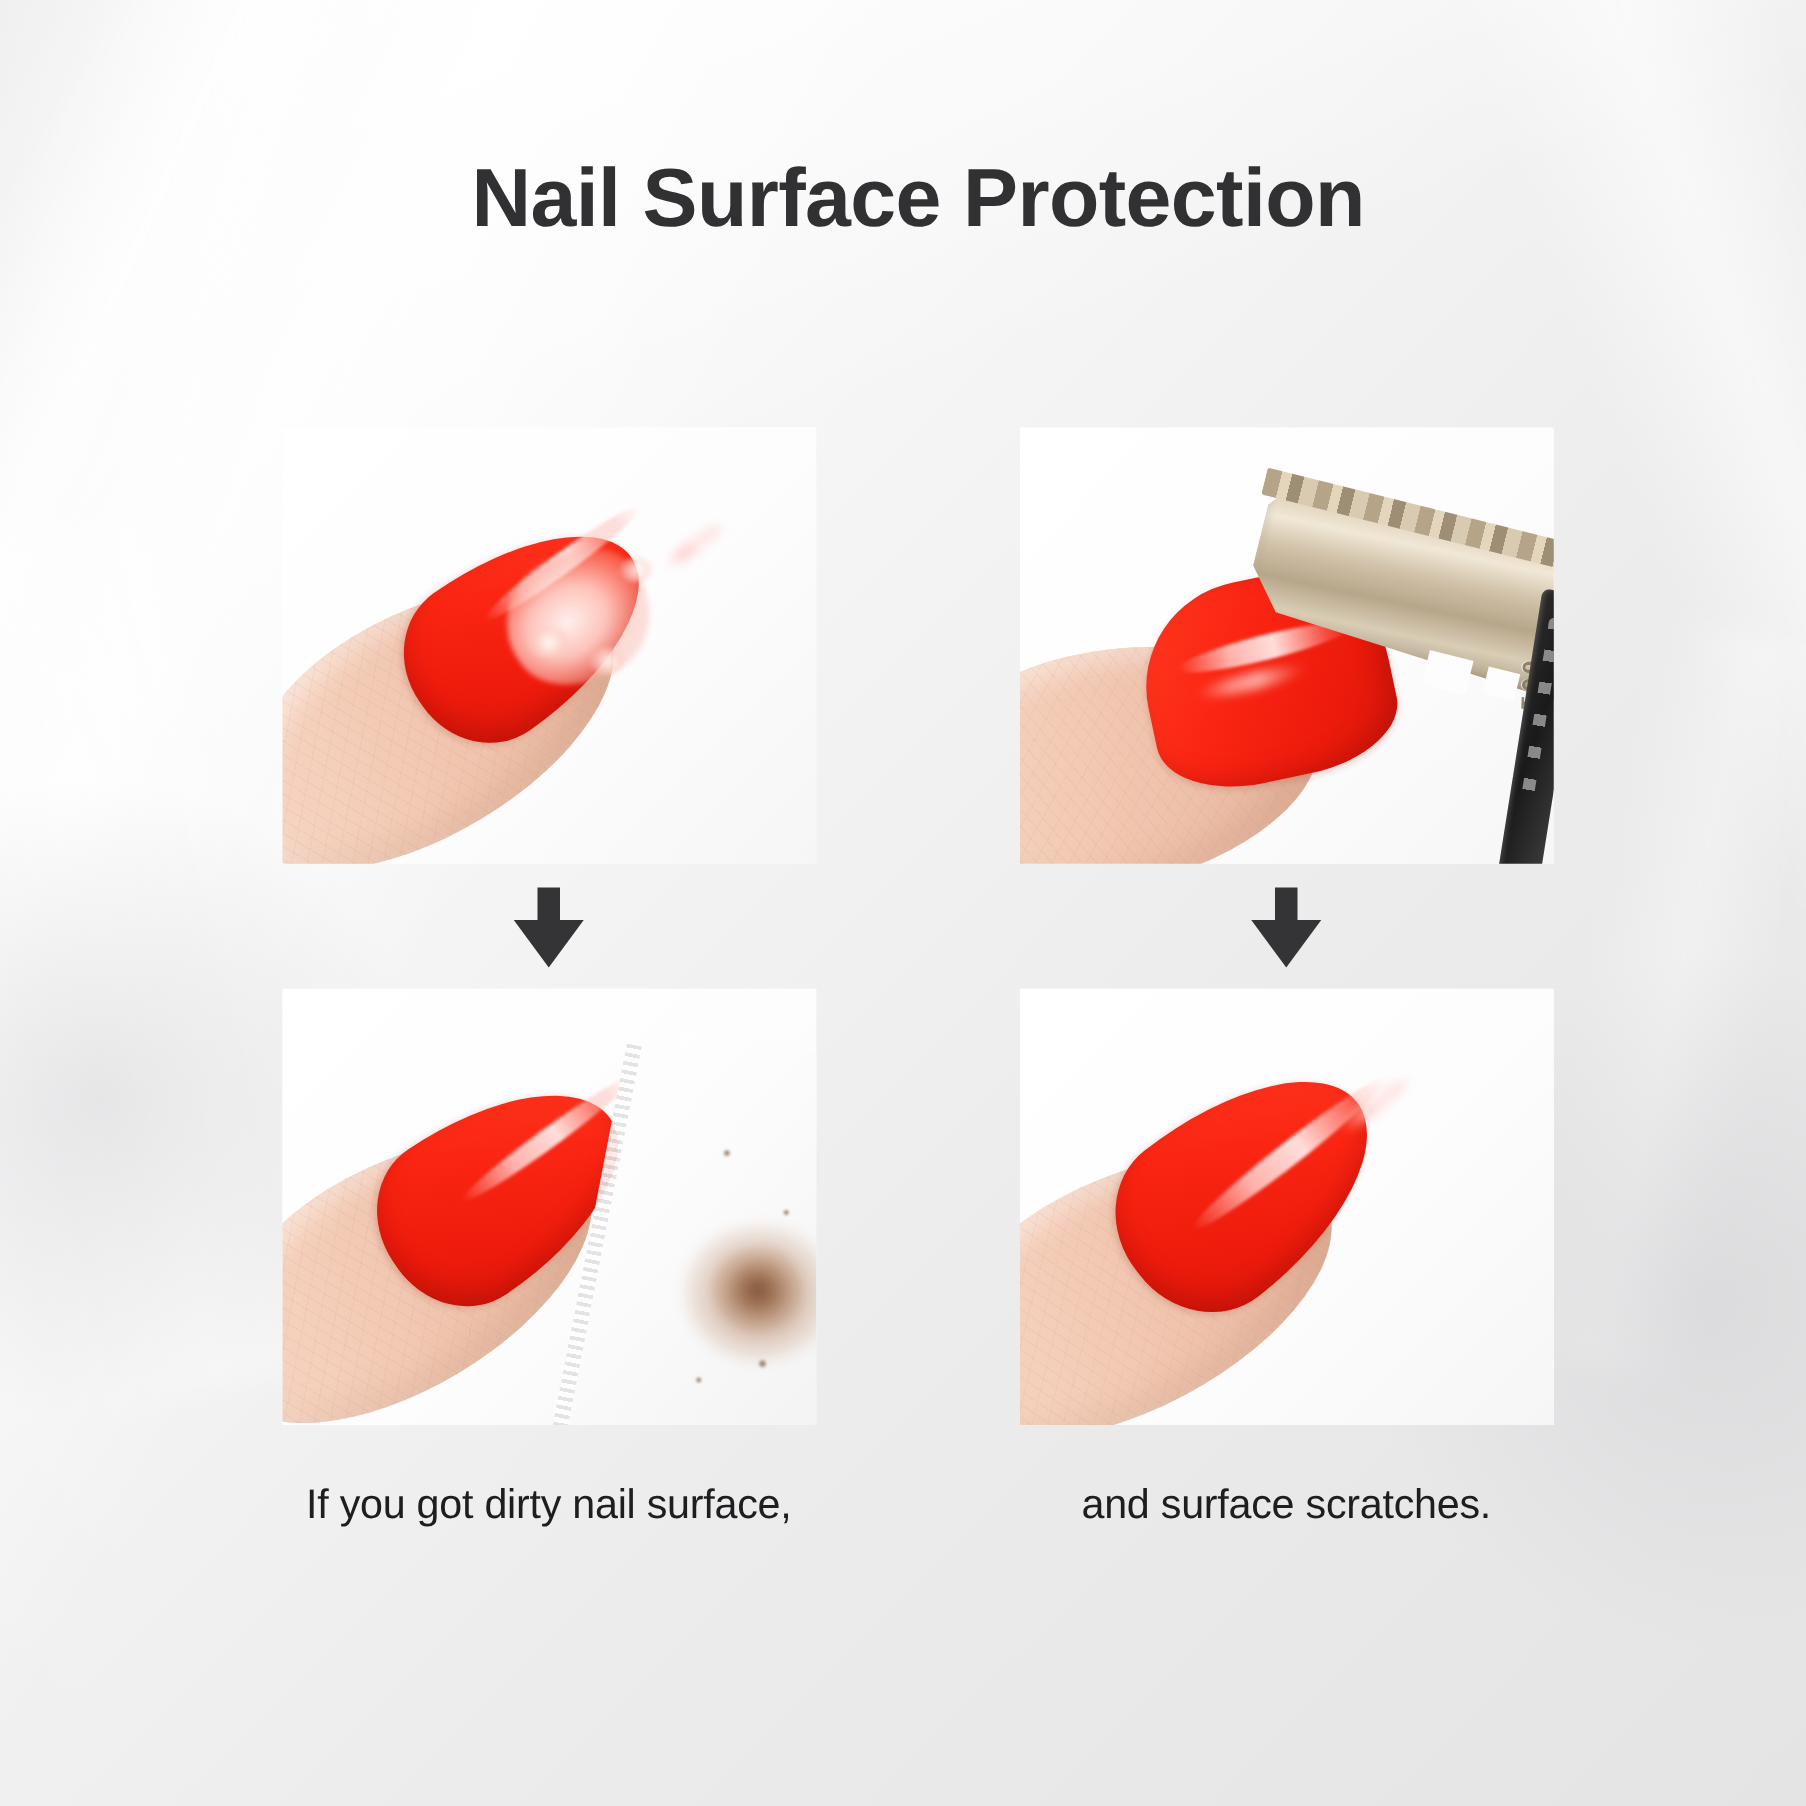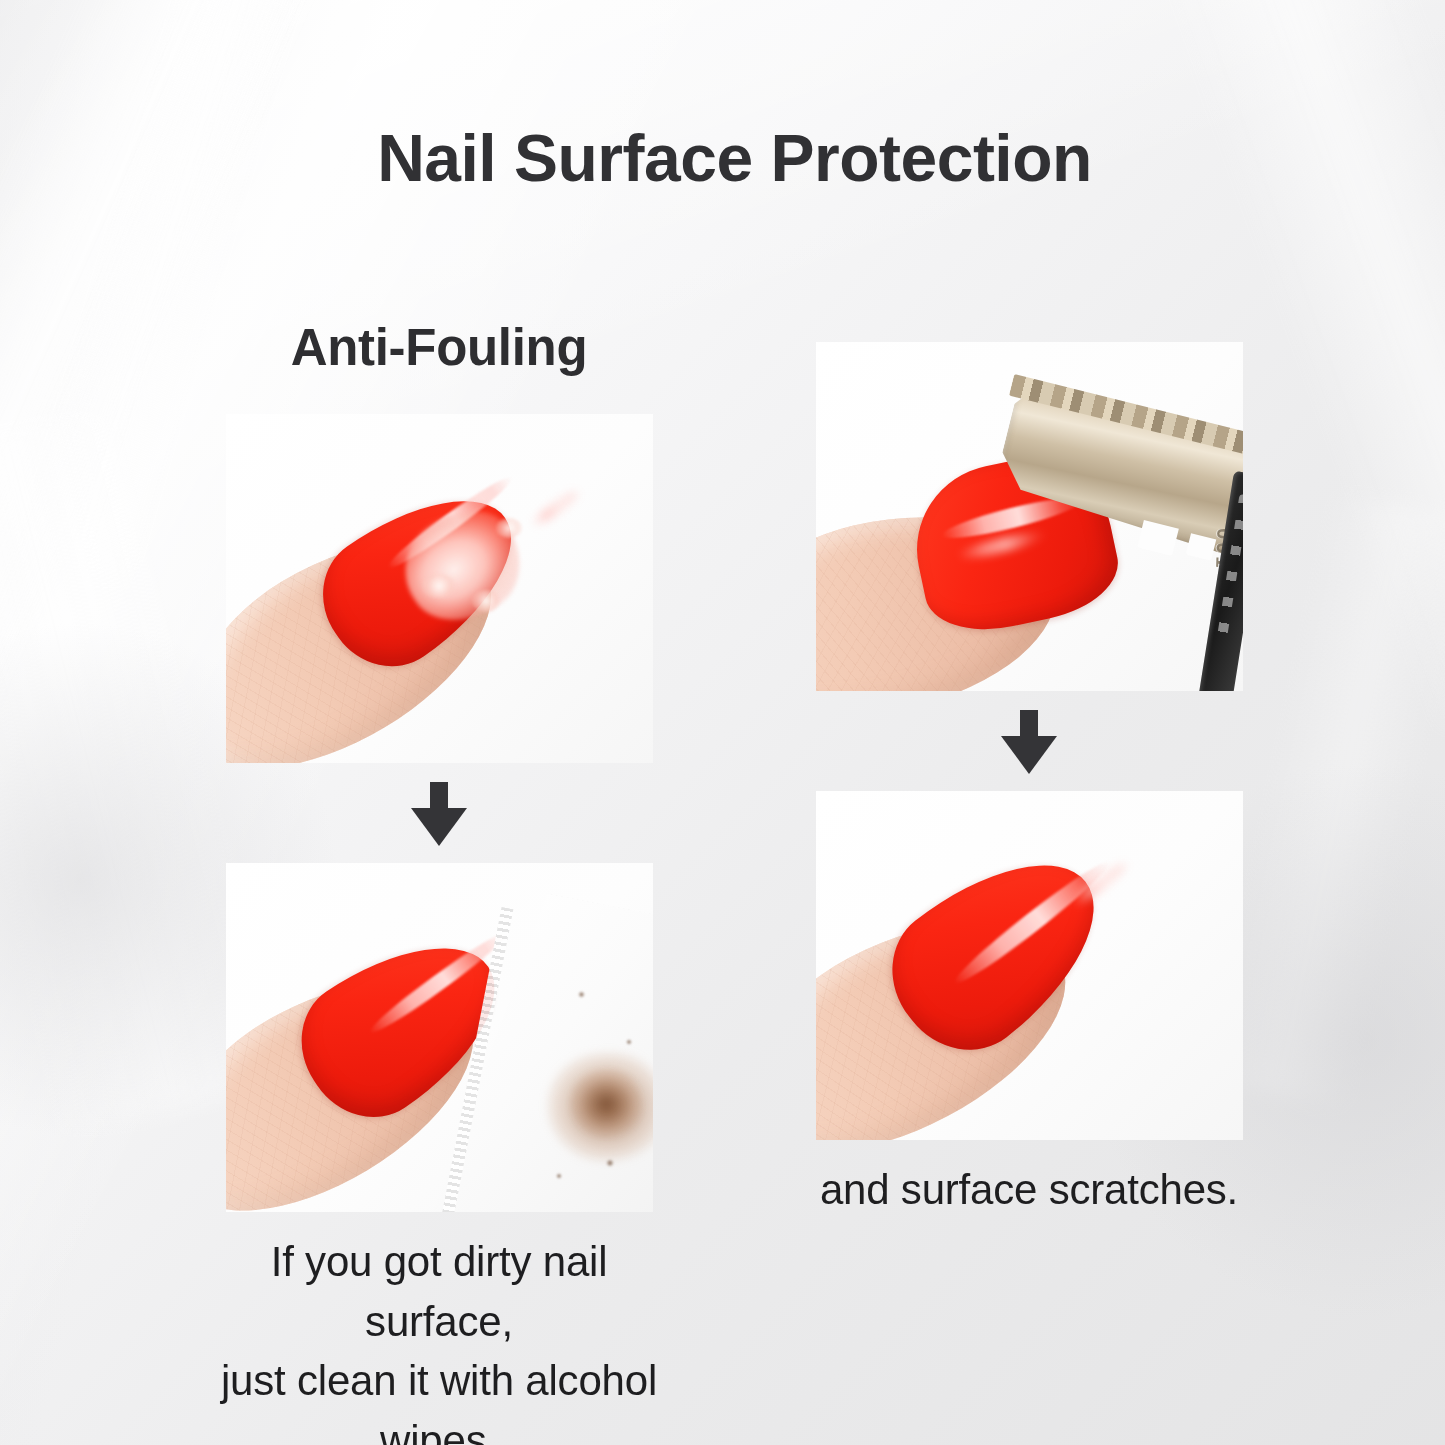--- a/index.html
+++ b/index.html
@@ -248,23 +248,23 @@
     position:absolute;
     left: 0; top: 26px;
     width: 0; height: 0;
     border-left: 28px solid transparent;
     border-right: 28px solid transparent;
     border-top: 38px solid #343437;
   }
 
   
   .caption {
-    margin-top: 20px;
+    margin-top: 40px;
     text-align: center;
-    font-size: 42px;
+    font-size: 33px;
     line-height: 1.42;
     color: #1e1e20;
     letter-spacing: -0.2px;
   }
   .caption .ln { display:block; }
 </style>
 </head>
 <body>
 
 <div class="poster">
@@ -274,21 +274,20 @@
   <div class="fold f3"></div>
   <div class="fold f4"></div>
   <div class="fold f5"></div>
   <div class="shade s1"></div>
   <div class="shade s2"></div>
 
   <div class="title">Nail Surface Protection</div>
 
   <div class="col left">
 
-    <div class="col-head">Anti-Fouling</div>
 
     <div class="photo top">
       <div class="bg"></div>
 
       <div class="finger" style="left:-52px; top:148px; width:330px; height:178px; transform:rotate(-31deg); border-radius:46% 54% 50% 50% / 55% 55% 45% 45%;"></div>
 
       <div class="nail almond" style="left:128px; top:60px; width:134px; height:205px; transform:rotate(55deg);"></div>
 
       <div class="gloss" style="left:148px; top:100px; width:152px; height:17px; transform:rotate(-36deg);"></div>
       <div class="gloss soft" style="left:300px; top:88px; width:60px; height:12px; transform:rotate(-36deg);"></div>
@@ -320,21 +319,20 @@
       <div class="dirt" style="left:322px; top:190px; width:118px; height:108px;"></div>
       <div class="dirt" style="left:344px; top:206px; width:72px; height:68px; filter:blur(3px); opacity:.85;"></div>
       <div class="dirt fleck" style="left:352px; top:128px; width:7px; height:7px;"></div>
       <div class="dirt fleck" style="left:400px; top:176px; width:6px; height:6px;"></div>
       <div class="dirt fleck" style="left:330px; top:310px; width:6px; height:6px;"></div>
       <div class="dirt fleck" style="left:380px; top:296px; width:8px; height:8px;"></div>
     </div>
 
     <div class="caption">
       <span class="ln">If you got dirty nail surface,</span>
-      <span class="ln">just clean it with alcohol wipes.</span>
     </div>
   </div>
 
   <div class="col right">
 
 
     <div class="photo top">
       <div class="bg"></div>
 
       <div class="finger" style="left:-96px; top:178px; width:336px; height:190px; transform:rotate(-13deg); border-radius:46% 54% 50% 50% / 55% 55% 45% 45%;"></div>

